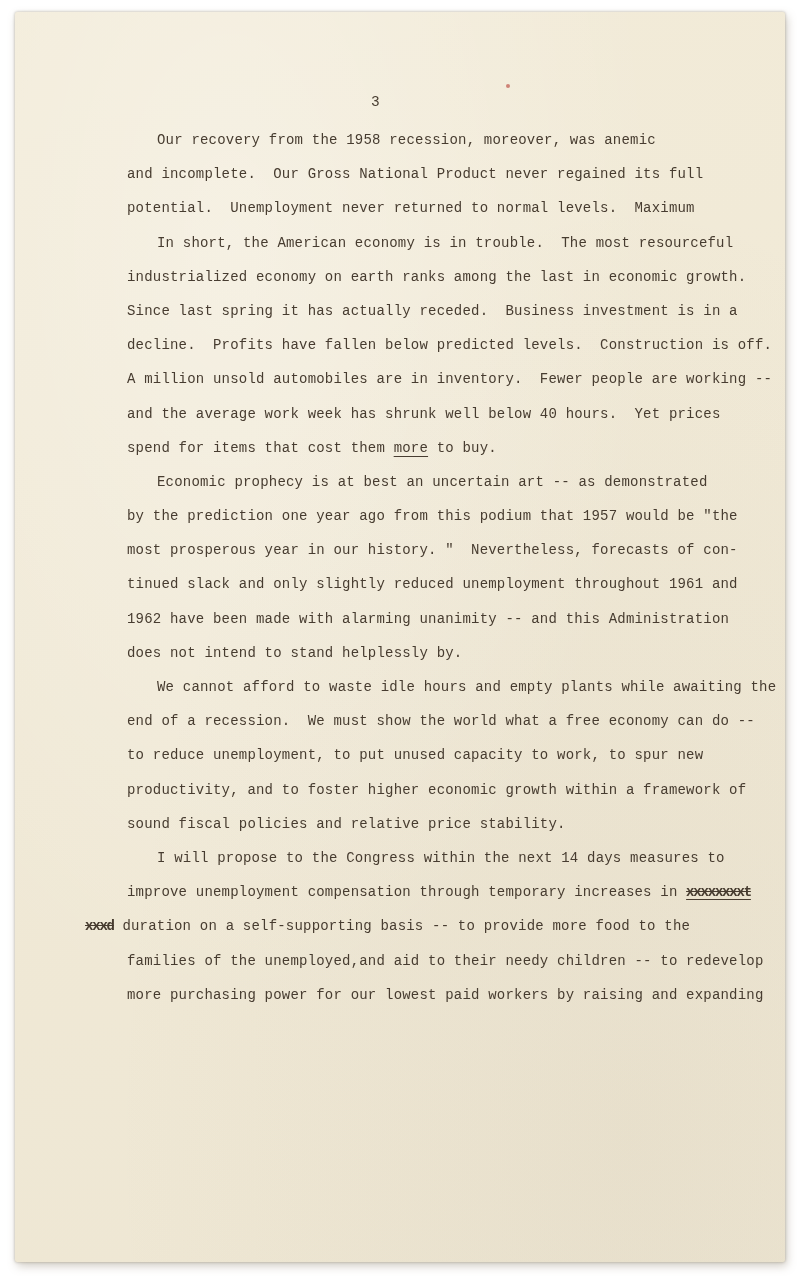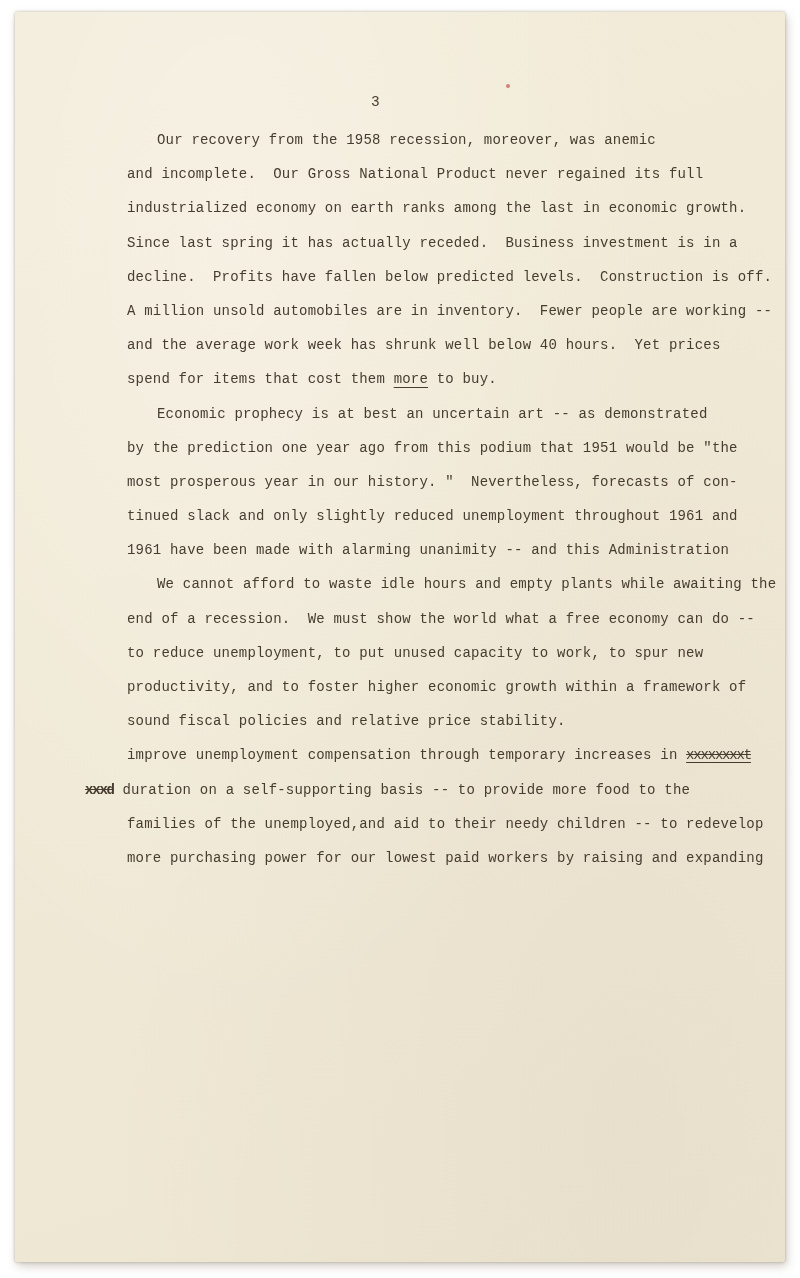--- a/index.html
+++ b/index.html
@@ -52,21 +52,21 @@
     line-height: 34.2px;
     height: 34.2px;
   }
   .line.indent { text-indent: 30px; }
   .line.hang   { text-indent: -42px; }
   .seg-underline {
     text-decoration: underline;
     text-underline-offset: 4px;
   }
   .seg-overstrike-underline {
-    font-weight: normal;
+    font-weight: bold;
     letter-spacing: -1.2px;
     text-decoration: underline line-through;
     text-underline-offset: 3px;
   }
   .seg-overstrike {
     font-weight: bold;
     letter-spacing: -1.2px;
     text-decoration: line-through;
   }
   .speck {
@@ -81,35 +81,39 @@
   }
 </style>
 </head>
 <body>
 
 <div class="paper">
   <div class="page-number">3</div>
   <div class="content">
       <div class="line indent"><span>Our recovery from the 1958 recession, moreover, was anemic</span></div>
       <div class="line"><span>and incomplete.  Our Gross National Product never regained its full</span></div>
+      <div class="line"><span>potential.  Unemployment never returned to normal levels.  Maximum</span></div>
+      <div class="line indent"><span>In short, the American economy is in trouble.  The most resourceful</span></div>
       <div class="line"><span>industrialized economy on earth ranks among the last in economic growth.</span></div>
       <div class="line"><span>Since last spring it has actually receded.  Business investment is in a</span></div>
       <div class="line"><span>decline.  Profits have fallen below predicted levels.  Construction is off.</span></div>
       <div class="line"><span>A million unsold automobiles are in inventory.  Fewer people are working --</span></div>
       <div class="line"><span>and the average work week has shrunk well below 40 hours.  Yet prices</span></div>
       <div class="line"><span>spend for items that cost them </span><span class="seg-underline">more</span><span> to buy.</span></div>
       <div class="line indent"><span>Economic prophecy is at best an uncertain art -- as demonstrated</span></div>
-      <div class="line"><span>by the prediction one year ago from this podium that 1951 would be "the</span></div>
+      <div class="line"><span>by the prediction one year ago from this podium that 1957 would be "the</span></div>
       <div class="line"><span>most prosperous year in our history. "  Nevertheless, forecasts of con-</span></div>
       <div class="line"><span>tinued slack and only slightly reduced unemployment throughout 1961 and</span></div>
-      <div class="line"><span>1961 have been made with alarming unanimity -- and this Administration</span></div>
+      <div class="line"><span>1962 have been made with alarming unanimity -- and this Administration</span></div>
+      <div class="line"><span>does not intend to stand helplessly by.</span></div>
       <div class="line indent"><span>We cannot afford to waste idle hours and empty plants while awaiting the</span></div>
       <div class="line"><span>end of a recession.  We must show the world what a free economy can do --</span></div>
       <div class="line"><span>to reduce unemployment, to put unused capacity to work, to spur new</span></div>
       <div class="line"><span>productivity, and to foster higher economic growth within a framework of</span></div>
       <div class="line"><span>sound fiscal policies and relative price stability.</span></div>
+      <div class="line indent"><span>I will propose to the Congress within the next 14 days measures to</span></div>
       <div class="line"><span>improve unemployment compensation through temporary increases in </span><span class="seg-overstrike-underline">xxxxxxxxt</span></div>
       <div class="line hang"><span class="seg-overstrike">xxxd</span><span> duration on a self-supporting basis -- to provide more food to the</span></div>
       <div class="line"><span>families of the unemployed,and aid to their needy children -- to redevelop</span></div>
       <div class="line"><span>more purchasing power for our lowest paid workers by raising and expanding</span></div>
     </div>
   <div class="speck"></div>
 </div>
 
 </body></html>

